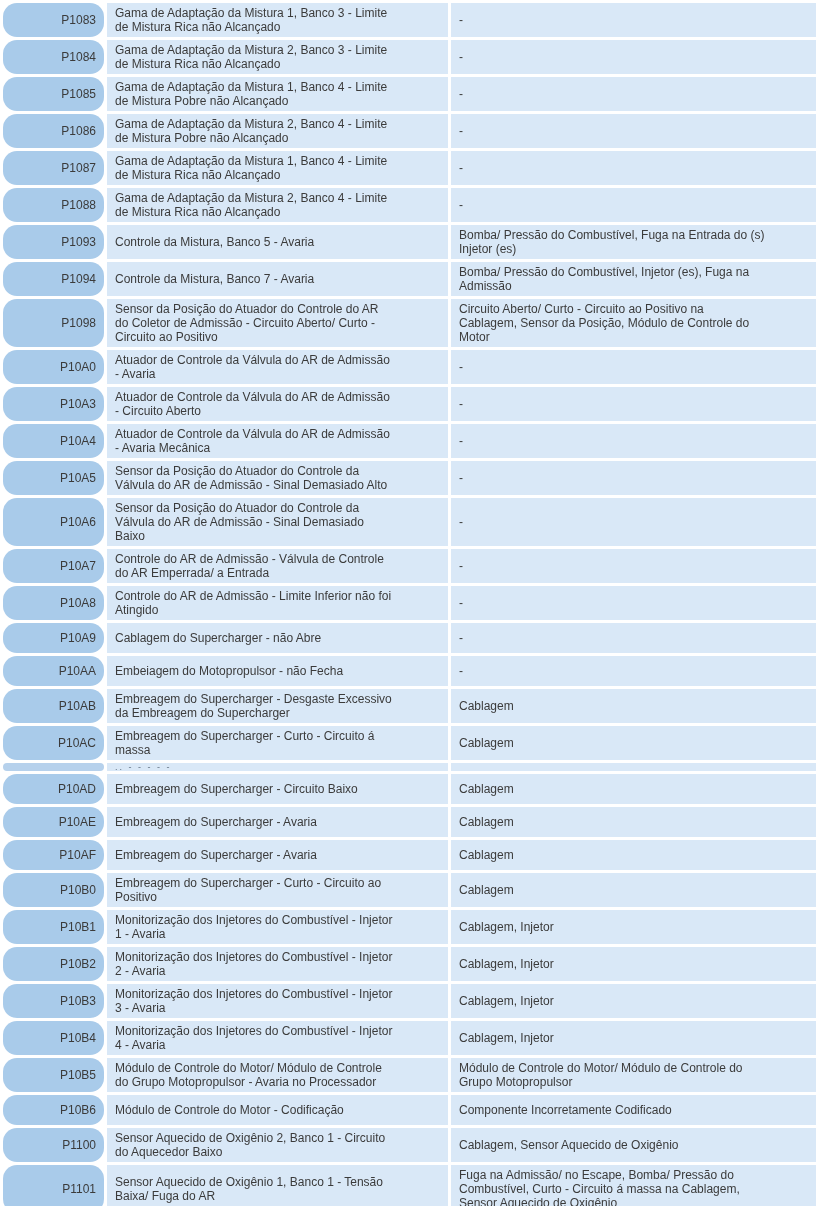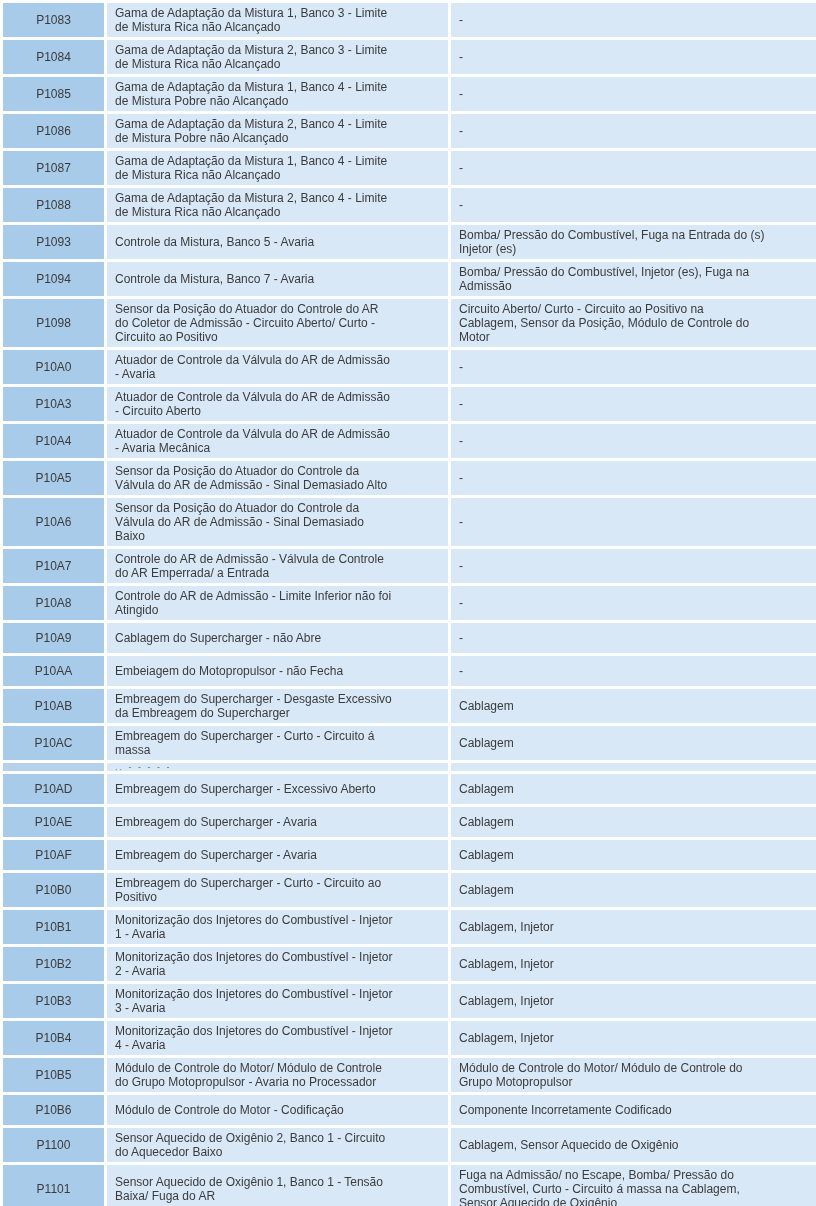--- a/index.html
+++ b/index.html
@@ -24,22 +24,23 @@
     line-height: 14px;
     color: var(--text-color, #3b3b3b);
   }
   table.dtc td {
     vertical-align: middle;
     padding: 3px 8px;
     height: 24px; 
   }
   td.code {
     background: var(--code-bg, #a9cbea);
-    text-align: center;
+    text-align: right;
     padding: 3px 2px;
+    border-radius: 14px;
   }
   td.description,
   td.causes {
     background: var(--cell-bg, #d9e8f7);
     white-space: pre-line;
     text-align: left;
   }
   tr.partial td {
     height: 8px;
     line-height: 8px;
@@ -186,21 +187,21 @@
 massa</td>
           <td class="causes">Cablagem</td>
         </tr>
         <tr class="row partial">
           <td class="code"></td>
           <td class="description">.. - - - - -</td>
           <td class="causes"></td>
         </tr>
         <tr class="row">
           <td class="code">P10AD</td>
-          <td class="description">Embreagem do Supercharger - Excessivo Aberto</td>
+          <td class="description">Embreagem do Supercharger - Circuito Baixo</td>
           <td class="causes">Cablagem</td>
         </tr>
         <tr class="row">
           <td class="code">P10AE</td>
           <td class="description">Embreagem do Supercharger - Avaria</td>
           <td class="causes">Cablagem</td>
         </tr>
         <tr class="row">
           <td class="code">P10AF</td>
           <td class="description">Embreagem do Supercharger - Avaria</td>

